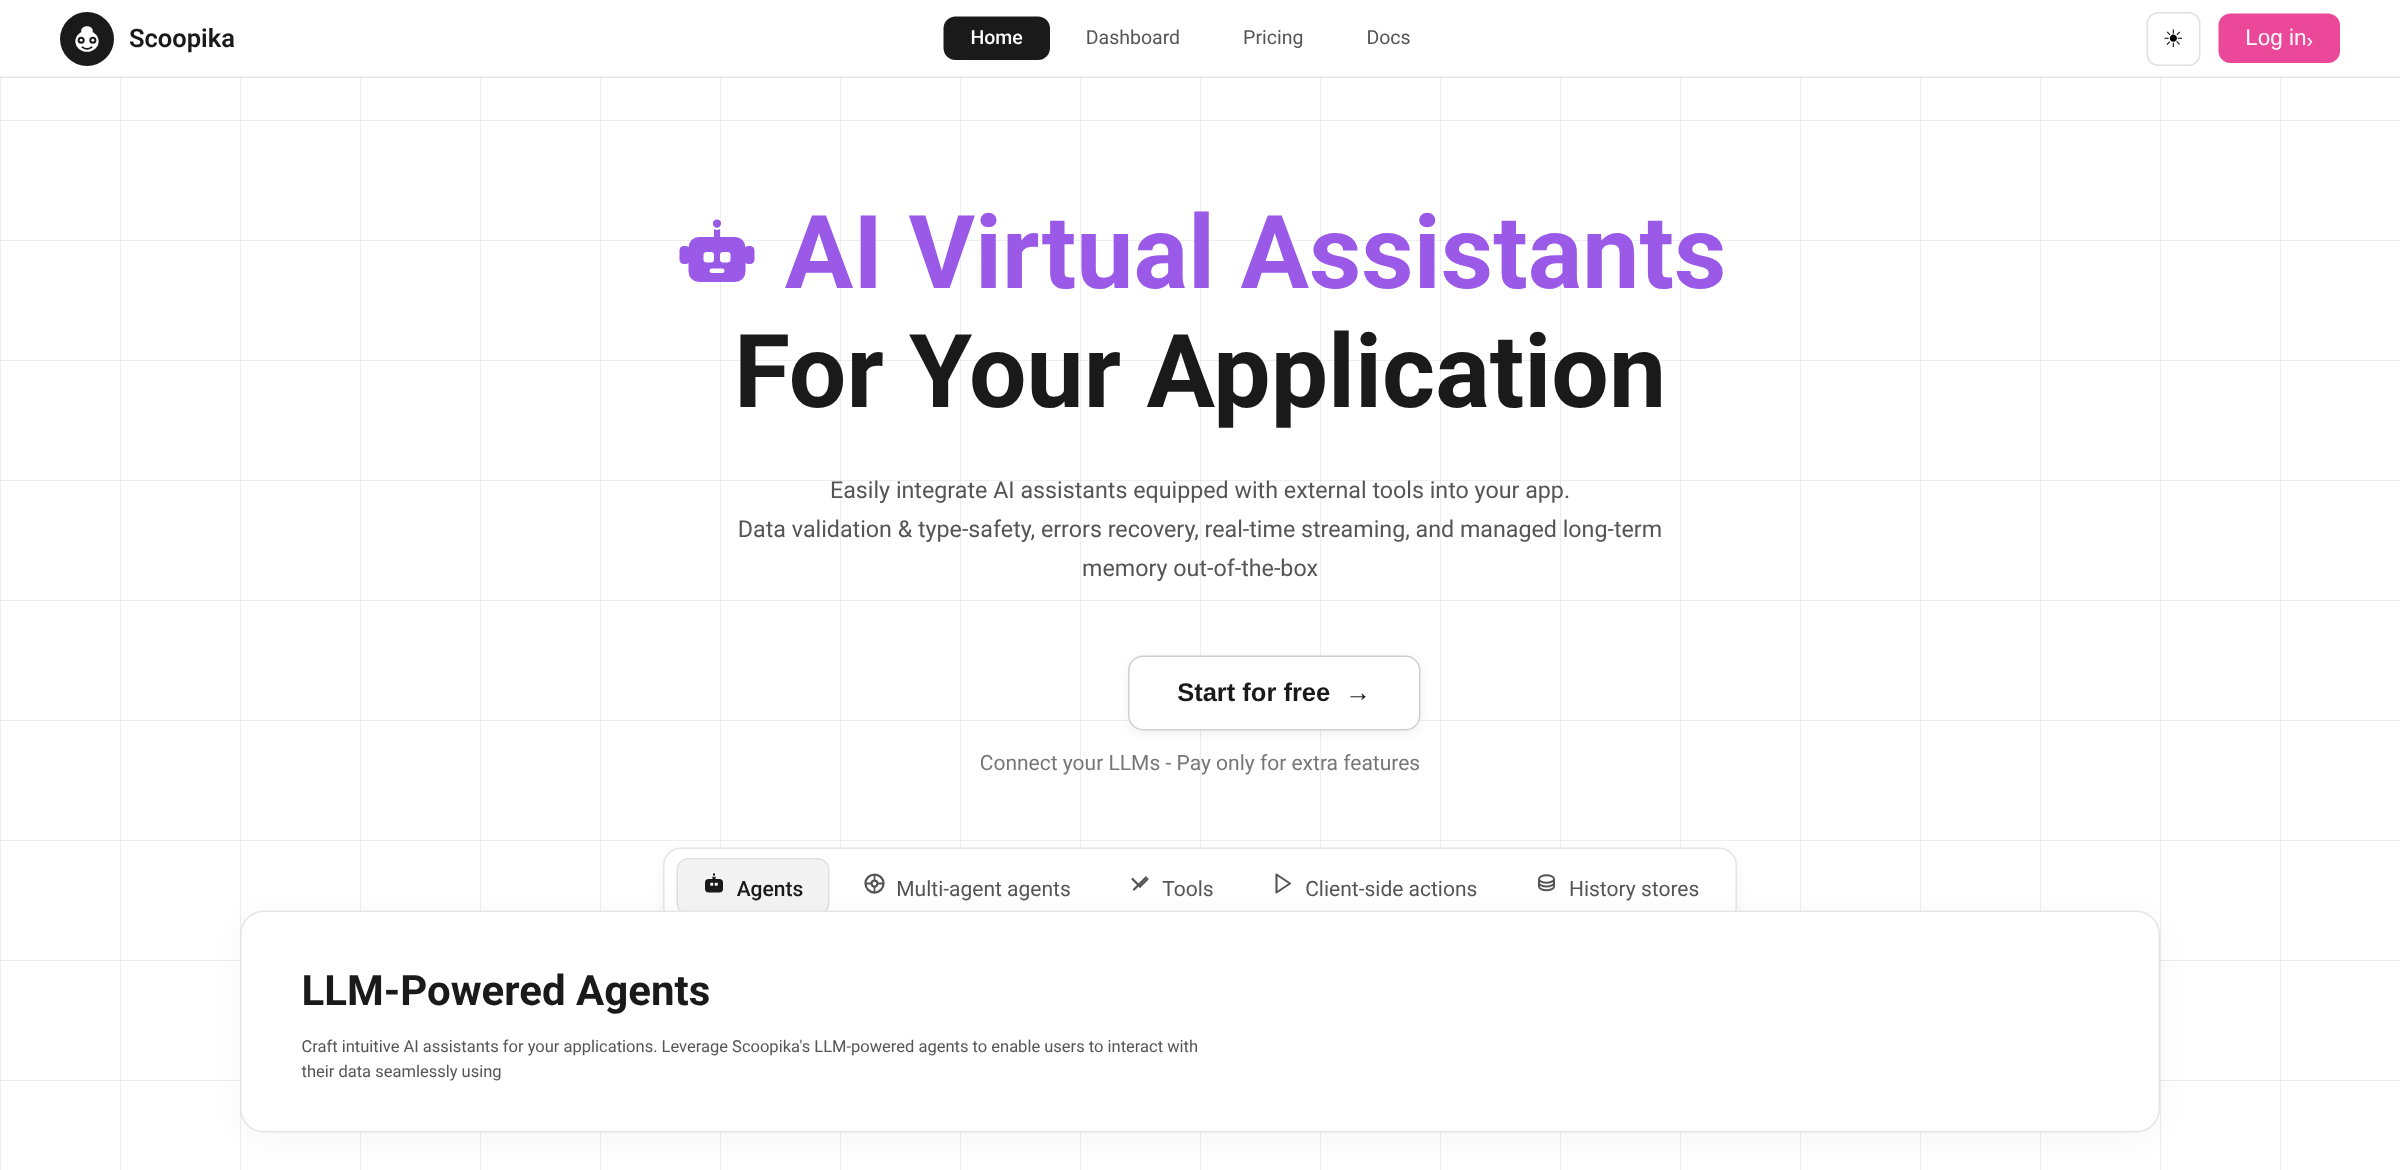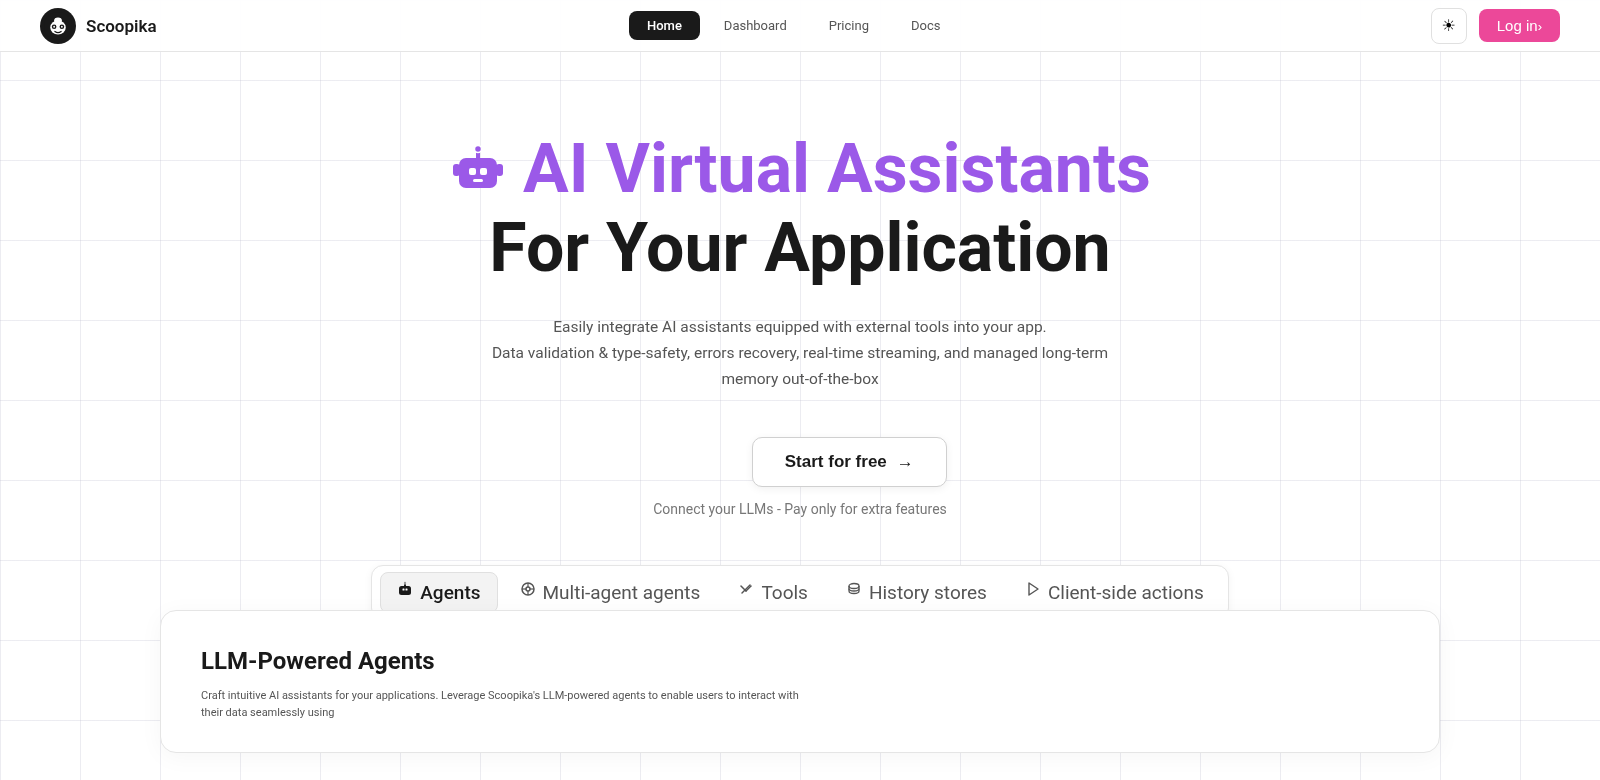--- a/index.html
+++ b/index.html
@@ -217,25 +217,25 @@
       gap: 6px;
       background: #fff;
       border: 1px solid #e5e5e5;
       border-radius: 12px;
       padding: 6px 8px;
       box-shadow: 0 2px 8px rgba(0,0,0,0.05);
     }
 
     .tab-item {
       display: flex;
-      align-items: flex-start;
+      align-items: flex-end;
       gap: 7px;
       padding: 8px 16px;
       border-radius: 8px;
-      font-size: 19px;
+      font-size: 14px;
       color: #555;
       cursor: pointer;
       white-space: nowrap;
     }
 
     .tab-item.active {
       background: #f3f3f3;
       color: #1a1a1a;
       font-weight: 500;
       border: 1px solid #e0e0e0;
@@ -253,21 +253,21 @@
       margin-top: -10px;
       background: #fff;
       border: 1px solid #e5e5e5;
       border-radius: 16px;
       padding: 36px 40px 30px 40px;
       box-shadow: 0 4px 24px rgba(0,0,0,0.04);
       min-height: 110px;
     }
 
     .card-title {
-      font-size: 24px;
+      font-size: 28px;
       font-weight: 700;
       color: #1a1a1a;
       margin-bottom: 12px;
     }
 
     .card-description {
       font-size: 11px;
       color: #555;
       line-height: 1.6;
       max-width: 600px;
@@ -376,34 +376,34 @@
           <line x1="4" y1="12" x2="12" y2="4" stroke="#555" stroke-width="1.5" stroke-linecap="round"></line>
           <line x1="3" y1="5" x2="8" y2="10" stroke="#555" stroke-width="1.5" stroke-linecap="round"></line>
           <line x1="8" y1="10" x2="13" y2="5" stroke="#555" stroke-width="1.5" stroke-linecap="round"></line>
         </svg>
       </span>
       <span>Tools</span>
     </div>
     <div class="tab-item">
       <span class="tab-icon">
         <svg width="16" height="16" viewBox="0 0 16 16" fill="none">
+          <polygon points="4,2 13,8 4,14" stroke="#555" stroke-width="1.4" fill="none" stroke-linejoin="round"></polygon>
+        </svg>
+      </span>
+      <span>Client-side actions</span>
+    </div>
+    <div class="tab-item">
+      <span class="tab-icon">
+        <svg width="16" height="16" viewBox="0 0 16 16" fill="none">
           <ellipse cx="8" cy="5" rx="5" ry="2.5" stroke="#555" stroke-width="1.3" fill="none"></ellipse>
           <path d="M3 5 C3 5 3 8 3 10 C3 11.38 5.24 12.5 8 12.5 C10.76 12.5 13 11.38 13 10 L13 5" stroke="#555" stroke-width="1.3" fill="none"></path>
           <path d="M3 7.5 C3 8.88 5.24 10 8 10 C10.76 10 13 8.88 13 7.5" stroke="#555" stroke-width="1.3" fill="none"></path>
         </svg>
       </span>
       <span>History stores</span>
     </div>
-    <div class="tab-item">
-      <span class="tab-icon">
-        <svg width="16" height="16" viewBox="0 0 16 16" fill="none">
-          <polygon points="4,2 13,8 4,14" stroke="#555" stroke-width="1.4" fill="none" stroke-linejoin="round"></polygon>
-        </svg>
-      </span>
-      <span>Client-side actions</span>
-    </div>
   </div>
 </div>
 
 <div class="content-card-section">
   <h2 class="card-title">LLM-Powered Agents</h2>
   <p class="card-description">Craft intuitive AI assistants for your applications. Leverage Scoopika's LLM-powered agents to enable users to interact with their data seamlessly using</p>
 </div>
 
 </body></html>

